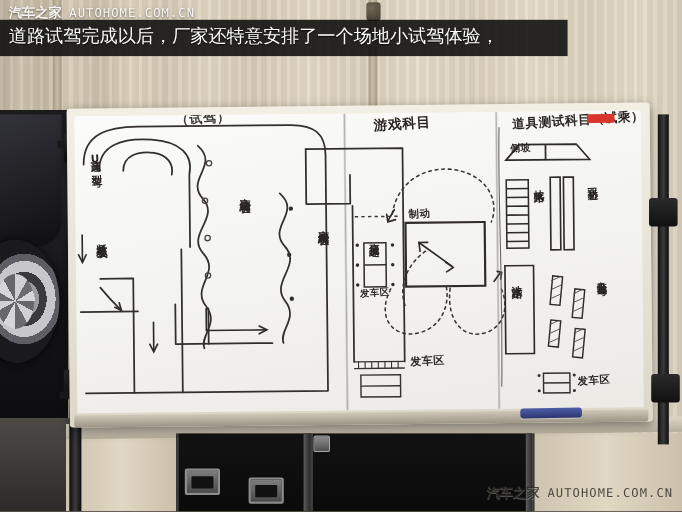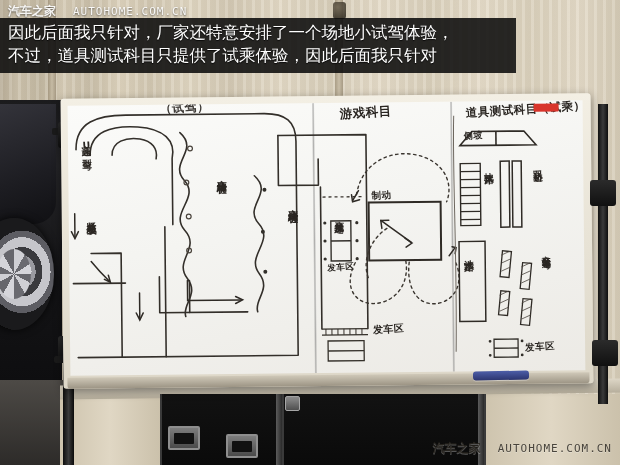--- a/index.html
+++ b/index.html
@@ -173,21 +173,21 @@
     box-sizing:border-box;
   }
   .caption p{
     margin:0;color:#fff;font-size:16.5px;line-height:22.5px;
     font-family:"DejaVu Sans","Liberation Sans",sans-serif;
     letter-spacing:0px;text-shadow:0 1px 1px rgba(0,0,0,.8);
   }
 
   
   .wm{
-    position:absolute;display:flex;align-items:center;gap:17px;
+    position:absolute;display:flex;align-items:center;gap:7px;
     font-family:"DejaVu Sans Mono","Liberation Mono",monospace;
     pointer-events:none;
   }
   .wm .cn{font-family:"DejaVu Sans","Liberation Sans",sans-serif;font-size:12px;font-weight:700;}
   .wm .en{font-size:11px;letter-spacing:1px;}
   .wm-tl{left:8px;top:3px;color:rgba(255,255,255,.92);text-shadow:0 1px 2px rgba(0,0,0,.55);}
   .wm-br{right:8px;bottom:8px;color:rgba(40,36,30,.82);text-shadow:0 1px 0 rgba(255,255,255,.3);}
 </style>
 </head>
 <body>
@@ -428,22 +428,21 @@
       <div class="board-tray"></div>
     </div>
     <div class="blue-marker"></div>
   </div>
 
   <div class="stand-post-r"></div>
   <div class="clamp" style="left:590px;top:180px;"></div>
   <div class="clamp" style="left:592px;top:340px;"></div>
 
   <div class="caption">
-    <p>因此后面我只针对，厂家还特意安排了一个场地小试驾体验，</p>
-    <p>不过，道具测试科目只提供了试乘体验，因此后面我只针对</p>
+    <p>道路试驾完成以后，厂家还特意安排了一个场地小试驾体验，</p>
   </div>
 
   <div class="wm wm-tl">
     <span class="cn">汽车之家</span>
     <span class="en">AUTOHOME.COM.CN</span>
   </div>
   <div class="wm wm-br">
     <span class="cn">汽车之家</span>
     <span class="en">AUTOHOME.COM.CN</span>
   </div>

